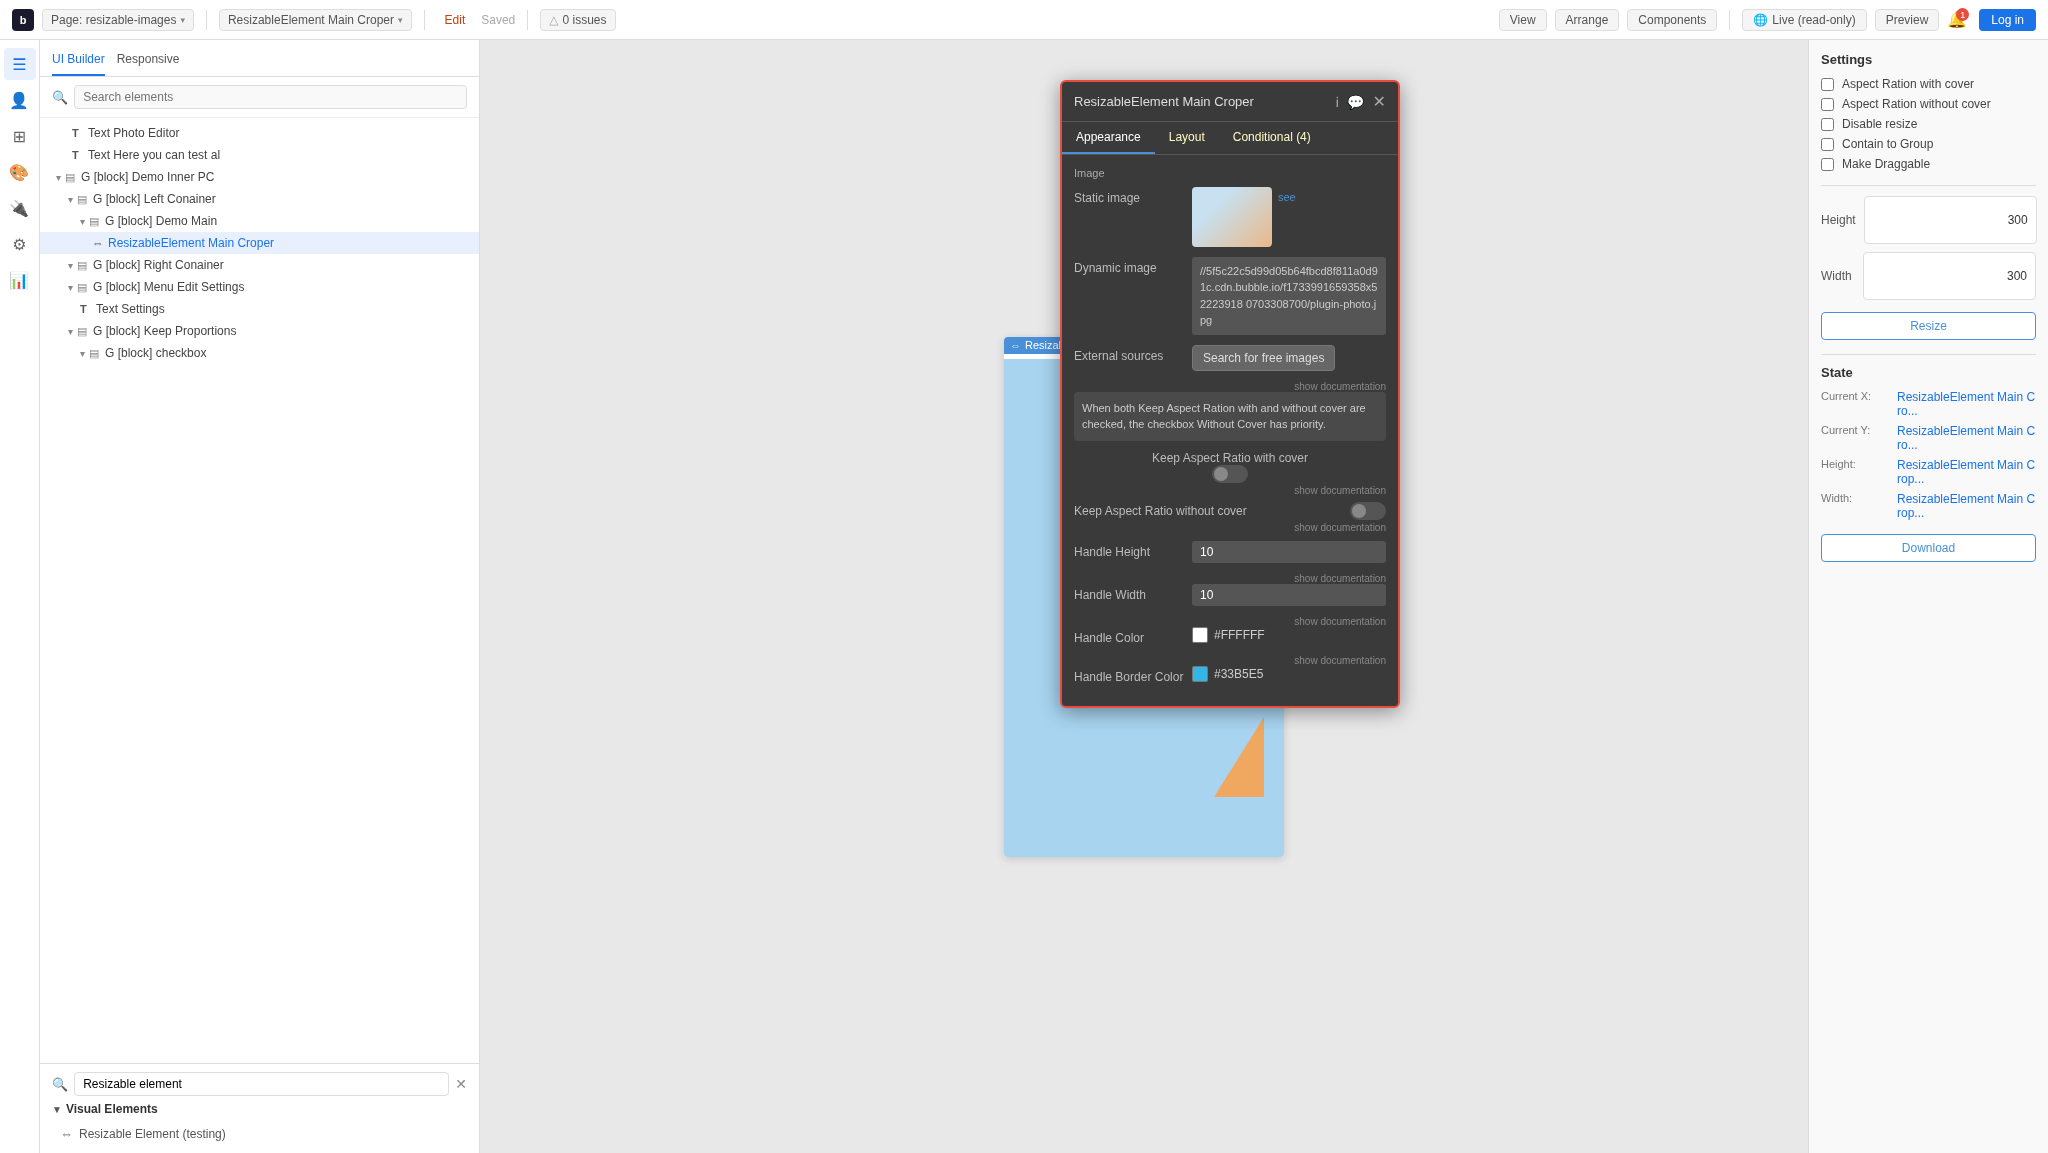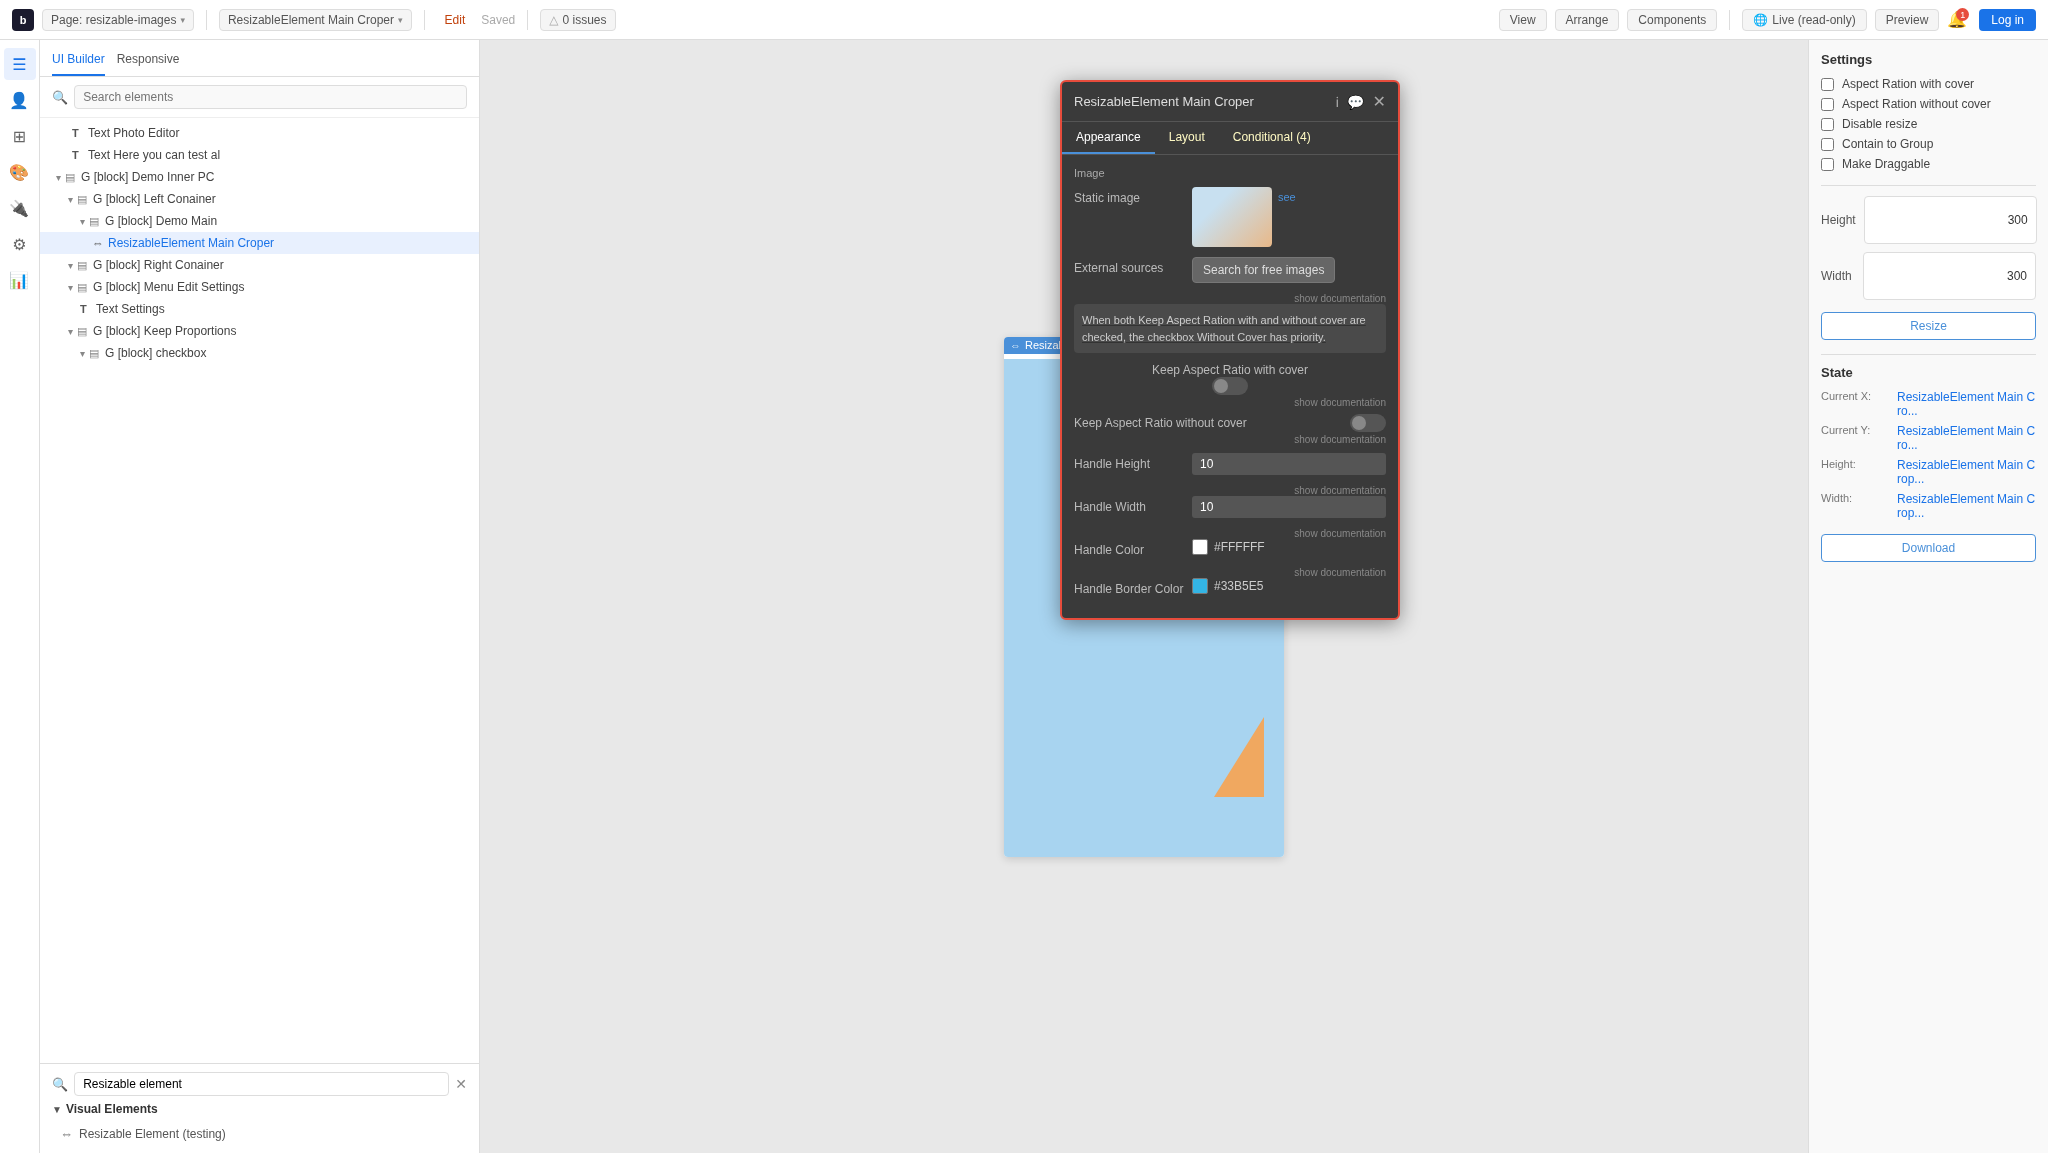--- a/index.html
+++ b/index.html
@@ -74,21 +74,21 @@
 
     
     .form-row { display: flex; align-items: flex-start; margin-bottom: 10px; gap: 8px; }
     .form-label { font-size: 12px; color: #bbb; width: 110px; flex-shrink: 0; padding-top: 4px; }
     .form-value { flex: 1; display: flex; align-items: flex-start; gap: 6px; }
     .form-image-placeholder { width: 80px; height: 60px; background: linear-gradient(135deg, #b8d4e8 0%, #e8b090 100%); border-radius: 4px; flex-shrink: 0; }
     .form-see-link { font-size: 11px; color: #4a90d9; cursor: pointer; padding-top: 4px; }
     .form-text { font-size: 11px; color: #ccc; word-break: break-all; line-height: 1.4; }
     .search-btn { background: #666; border: 1px solid #777; border-radius: 4px; padding: 5px 10px; color: #ddd; font-size: 12px; cursor: pointer; white-space: nowrap; }
     .show-doc { font-size: 10px; color: #888; text-align: right; width: 100%; margin-top: 2px; cursor: pointer; }
-    .notice-box { background: #4a4a4a; border-radius: 4px; padding: 8px; margin-bottom: 10px; text-decoration: underline; }
+    .notice-box { background: #4a4a4a; border-radius: 4px; padding: 8px; margin-bottom: 10px; }
     .notice-text { font-size: 11px; color: #ccc; line-height: 1.5; }
     .toggle-row { display: flex; align-items: center; margin-bottom: 4px; }
     .toggle-label { font-size: 12px; color: #bbb; flex: 1; }
     .toggle { width: 36px; height: 18px; background: #555; border-radius: 9px; position: relative; cursor: pointer; }
     .toggle.off { background: #555; }
     .toggle::after { content: ''; position: absolute; width: 14px; height: 14px; background: #888; border-radius: 50%; top: 2px; left: 2px; transition: 0.2s; }
     .handle-input { background: #555; border: none; border-radius: 3px; padding: 4px 8px; color: #fff; font-size: 12px; width: 100%; outline: none; }
     .color-row { display: flex; align-items: center; gap: 6px; }
     .color-swatch { width: 16px; height: 16px; border-radius: 2px; border: 1px solid #777; flex-shrink: 0; }
 
@@ -285,20 +285,28 @@
           <div class="modal-section-label">Image</div>
 
           <div class="form-row">
             <div class="form-label">Static image</div>
             <div class="form-value">
               <div class="form-image-placeholder" style="background: linear-gradient(135deg, #c8e0f0 30%, #e8b888 100%);"></div>
               <span class="form-see-link">see</span>
             </div>
           </div>
 
+          <div class="form-row">
+            <div class="form-label">Dynamic image</div>
+            <div class="form-value">
+              <div style="background:#555; border-radius:3px; padding:6px 8px; flex:1;">
+                <span class="form-text">//5f5c22c5d99d05b64fbcd8f811a0d91c.cdn.bubble.io/f1733991659358x52223918 0703308700/plugin-photo.jpg</span>
+              </div>
+            </div>
+          </div>
 
           <div class="form-row">
             <div class="form-label">External sources</div>
             <div class="form-value">
               <button class="search-btn">Search for free images</button>
             </div>
           </div>
           <div class="show-doc">show documentation</div>
 
           <div class="notice-box">

